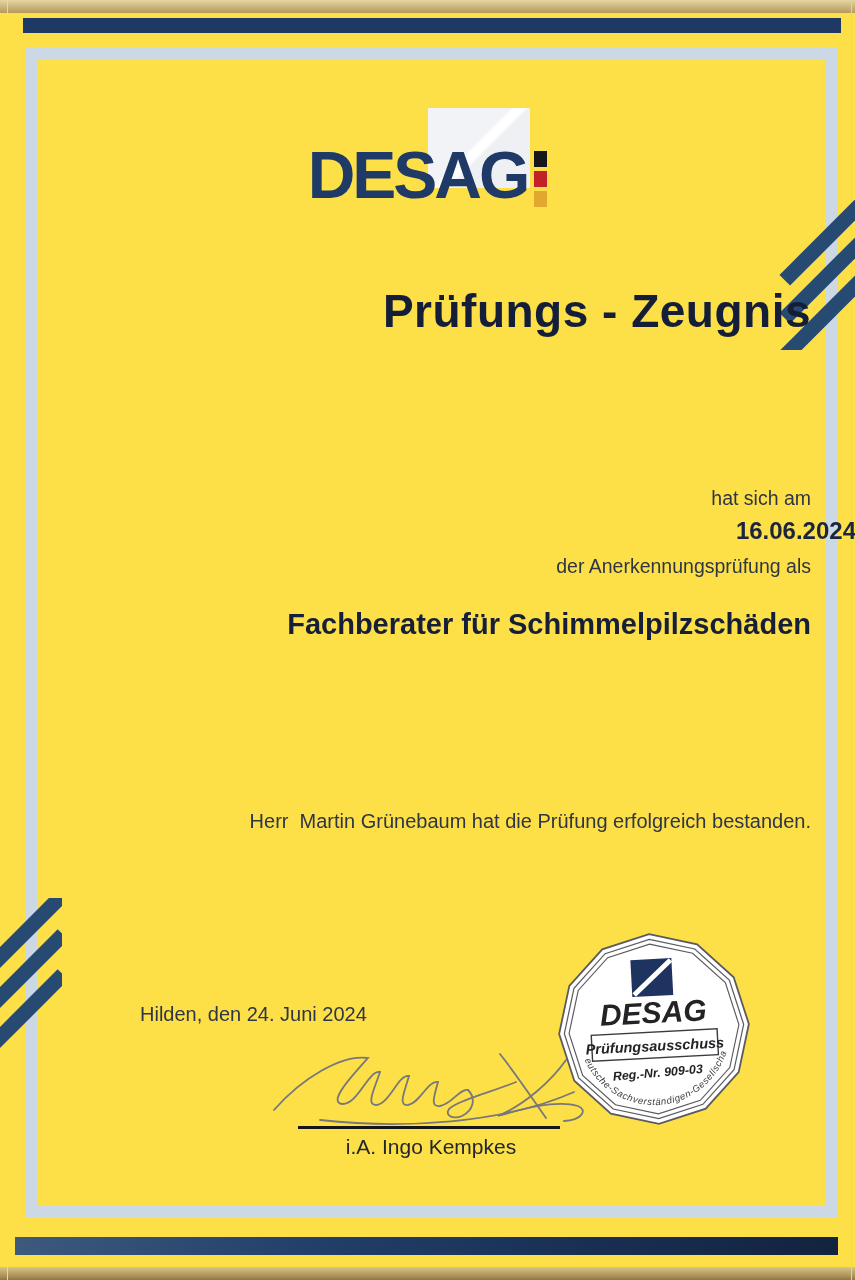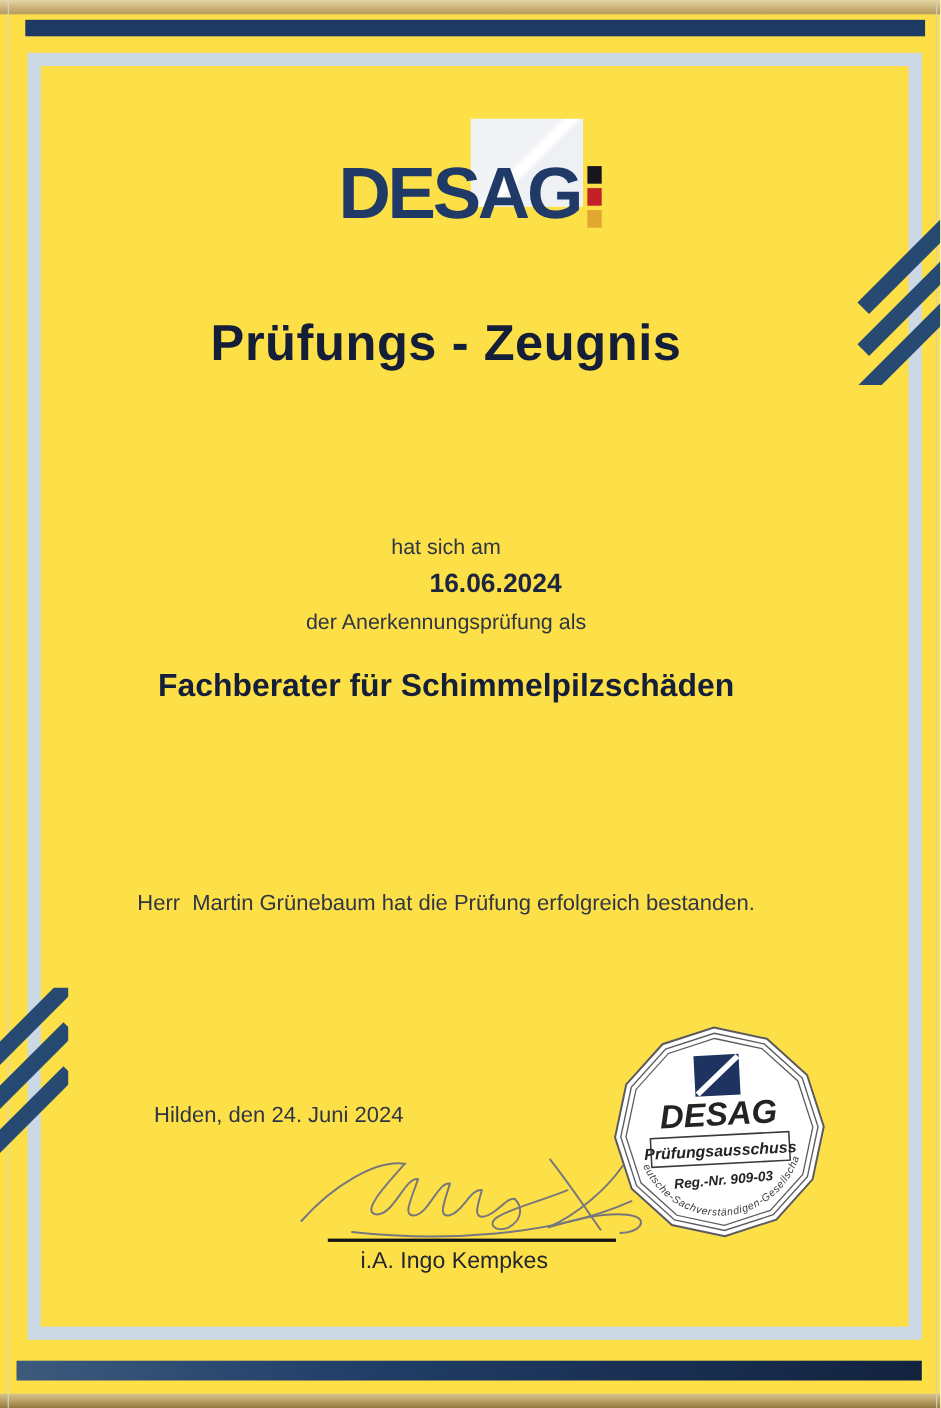--- a/index.html
+++ b/index.html
@@ -37,38 +37,38 @@
             justify-content:center;align-items:flex-start;}
   .logo-word{font-size:66px;font-weight:bold;line-height:1.0;color:#1f3a66;
              letter-spacing:-3px;}
   .flag{display:flex;flex-direction:column;gap:4px;margin-left:7px;margin-top:9px;}
   .flag span{width:13px;height:16px;display:block;}
   .flag .f-black{background:#17171b;} .flag .f-red{background:#c22127;} .flag .f-gold{background:#e2a72e;}
   .logo-sub{position:absolute;left:0;top:217px;width:855px;text-align:center;
             font-size:11px;font-weight:bold;letter-spacing:.4px;color:#1f3a66;}
 
   
-  .cline{position:absolute;left:0;width:811px;text-align:center;color:#2e3545;}
+  .cline{position:absolute;left:0;width:811px;text-align:right;color:#2e3545;}
   .title{top:284px;font-size:46px;font-weight:bold;color:#141e38;letter-spacing:.5px;}
   .salutation{top:383px;font-size:21px;font-weight:bold;color:#1c2540;}
   .cand-name{top:425px;font-size:23px;font-weight:bold;color:#1c2540;}
   .l-hatsicham{top:487px;font-size:19.5px;}
   .exam-date{top:517px;font-size:24px;font-weight:bold;color:#1c2540;margin-left:45px;}
   .l-anerkennung{top:555px;font-size:19.5px;}
   .qualification{top:608px;font-size:29px;font-weight:bold;color:#161f3a;}
   .l-unterzogen{top:677px;font-size:19.5px;}
   .grade-row{top:738px;font-size:31px;font-weight:bold;color:#141e38;}
   .grade-val{border-bottom:4px solid #141e38;padding:0 2px 1px 2px;margin-left:8px;}
   .result{top:810px;font-size:20px;white-space:pre;}
 
   
   .place-date{position:absolute;left:112px;top:1003px;font-size:20px;color:#2e3545;margin-left:28px;}
   .sig-svg{position:absolute;left:262px;top:1042px;}
   .sig-line{position:absolute;left:298px;top:1126px;width:262px;height:3px;background:#151515;}
-  .sig-name{position:absolute;left:282px;top:1135px;width:262px;text-align:center;
+  .sig-name{position:absolute;left:300px;top:1135px;width:262px;text-align:center;
             font-size:21px;color:#22262e;}
   .seal-svg{position:absolute;left:556px;top:928px;}
   .seal-italic{font-style:italic;font-family:"Liberation Sans",sans-serif;}
 </style>
 </head>
 <body>
 
 <div class="photo">
 
   <div class="gold-top"></div>

